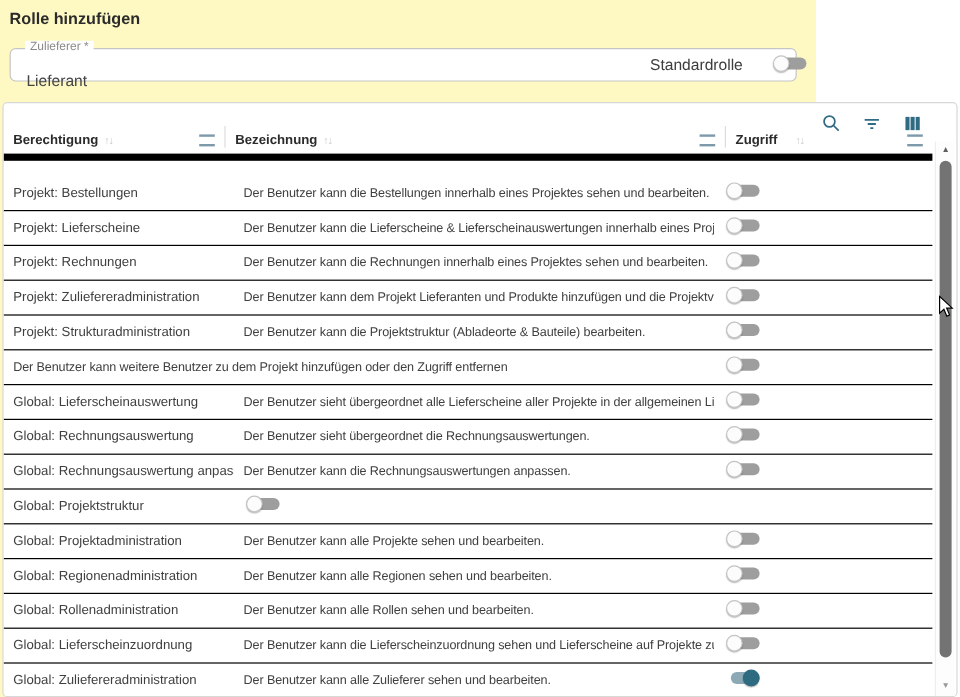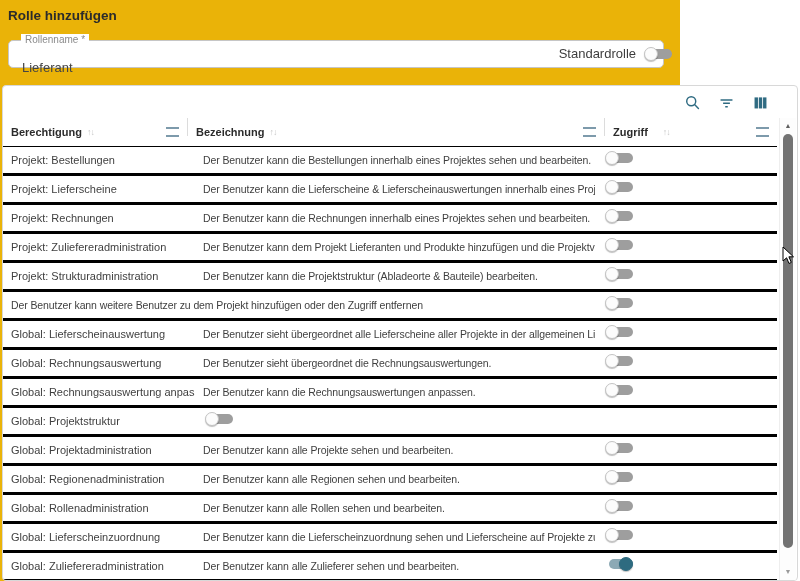--- a/index.html
+++ b/index.html
@@ -1,65 +1,65 @@
 <!DOCTYPE html>
 <html><head>
 <meta charset="utf-8">
 <style>
   html,body{margin:0;padding:0;background:#fff;}
   body{width:800px;height:581px;overflow:hidden;font-family:"Liberation Sans",sans-serif;
        -webkit-font-smoothing:antialiased;color:#3d3d3d;}
-  .page{position:relative;width:680px;height:581px;background:#eab308;}
+  .page{position:relative;width:680px;height:581px;background:#fef9c3;}
 
   .page-title{position:absolute;left:8px;top:8px;font-size:13.5px;font-weight:bold;color:#2b2b2b;}
 
   
   .field{position:absolute;left:8px;top:40px;width:656px;height:28px;
          border:1px solid #c6c6c6;border-radius:5px;box-sizing:border-box;background:#fff;}
   .field-label{position:absolute;left:12px;top:-7px;background:#fff;padding:0 4px;
                font-size:10px;color:#8a8a8a;line-height:12px;white-space:nowrap;}
   .field-input{position:absolute;left:0;top:12px;width:100%;height:100%;border:none;outline:none;
                background:transparent;font-family:inherit;font-size:13px;color:#444;
                padding:2px 0 0 13px;box-sizing:border-box;}
 
-  .std-role{position:absolute;right:8px;top:46px;display:flex;align-items:center;gap:8px;}
+  .std-role{position:absolute;right:8px;top:46px;display:flex;align-items:flex-start;gap:25px;}
   .std-role-label{font-size:13px;color:#3d3d3d;}
 
   
   .toggle{position:relative;display:inline-block;width:28px;height:14px;flex:0 0 auto;}
   .toggle .track{position:absolute;left:4px;top:2px;width:24px;height:10px;border-radius:5px;background:#9e9e9e;}
   .toggle .knob{position:absolute;left:0;top:0;width:14px;height:14px;border-radius:50%;
                 background:#fcfcfc;border:1px solid #c4c4c4;box-sizing:border-box;
                 box-shadow:0 1px 1px rgba(0,0,0,.25);}
   .toggle.on .track{background:#8ca9b5;}
   .toggle.on .knob{left:14px;background:#2e6b80;border-color:#2e6b80;}
 
   
   .card{position:absolute;left:2px;top:85px;width:796px;height:496px;background:#fff;
         border:1px solid #d8d8d8;border-radius:4px;box-sizing:border-box;overflow:hidden;}
 
   .toolbar{position:absolute;left:0;top:0;right:0;height:32px;display:flex;align-items:center;
            justify-content:flex-end;gap:16px;padding-right:28px;}
   .tbtn{display:inline-flex;width:18px;height:18px;align-items:center;justify-content:center;cursor:pointer;}
 
-  .thead{position:absolute;left:0;top:32px;right:20px;height:29px;display:flex;align-items:flex-start;
-         border-bottom:1px solid #000000;box-sizing:border-box;}
+  .thead{position:absolute;left:0;top:19px;right:20px;height:29px;display:flex;align-items:flex-start;
+         border-bottom:6px solid #000000;box-sizing:border-box;}
   .th{display:flex;align-items:center;height:100%;box-sizing:border-box;}
   .th-label{font-size:11px;font-weight:bold;color:#2b2b2b;white-space:nowrap;}
   .sort{margin-left:5px;font-size:9px;color:#c9c9c9;letter-spacing:-1px;}
   .sort::before{content:"\2191\2193";}
   .handle{margin-left:auto;margin-right:8px;width:13px;height:6px;
           border-top:2px solid #7d9aab;border-bottom:2px solid #7d9aab;box-sizing:content-box;cursor:col-resize;}
   .vdiv{width:1px;height:18px;background:#dcdcdc;}
   .c1{width:184px;padding-left:8px;}
   .c2{flex:1;padding-left:8px;min-width:0;}
   .c3{width:172px;padding-left:8px;gap:10px;}
 
   .tbody{position:absolute;left:0;top:61px;right:20px;bottom:0;}
-  .tr{display:flex;align-items:center;height:29px;border-bottom:3px solid #000000;box-sizing:border-box;}
+  .tr{display:flex;align-items:center;height:29px;border-bottom:1px solid #000000;box-sizing:border-box;}
   .td{overflow:hidden;white-space:nowrap;}
   .td.c1{font-size:11px;color:#3f3f3f;}
   .td.c2{font-size:10.5px;color:#3f3f3f;letter-spacing:-0.1px;}
   .td.c3{overflow:visible;padding-left:10px;}
 
   
   .scrollbar{position:absolute;top:32px;right:1px;bottom:0;width:17px;background:#fdfdfd;
              border-left:1px solid #eee;box-sizing:border-box;}
   .sb-up,.sb-down{position:absolute;left:0;right:0;text-align:center;font-size:7px;line-height:12px;}
   .sb-up{top:2px;color:#5f5f5f;}
@@ -71,21 +71,21 @@
   .cursor{position:absolute;left:782px;top:246px;width:13px;height:19px;pointer-events:none;}
 </style>
 </head>
 <body>
 
 <div class="page">
 
   <div class="page-title">Rolle hinzufügen</div>
 
   <div class="field">
-    <span class="field-label">Rollenname *</span>
+    <span class="field-label">Zulieferer *</span>
     <input class="field-input" value="Lieferant" style="">
   </div>
 
   <div class="std-role">
     <span class="std-role-label">Standardrolle</span>
     <span class="toggle">
       <span class="track"></span>
       <span class="knob"></span>
     </span>
   </div>

